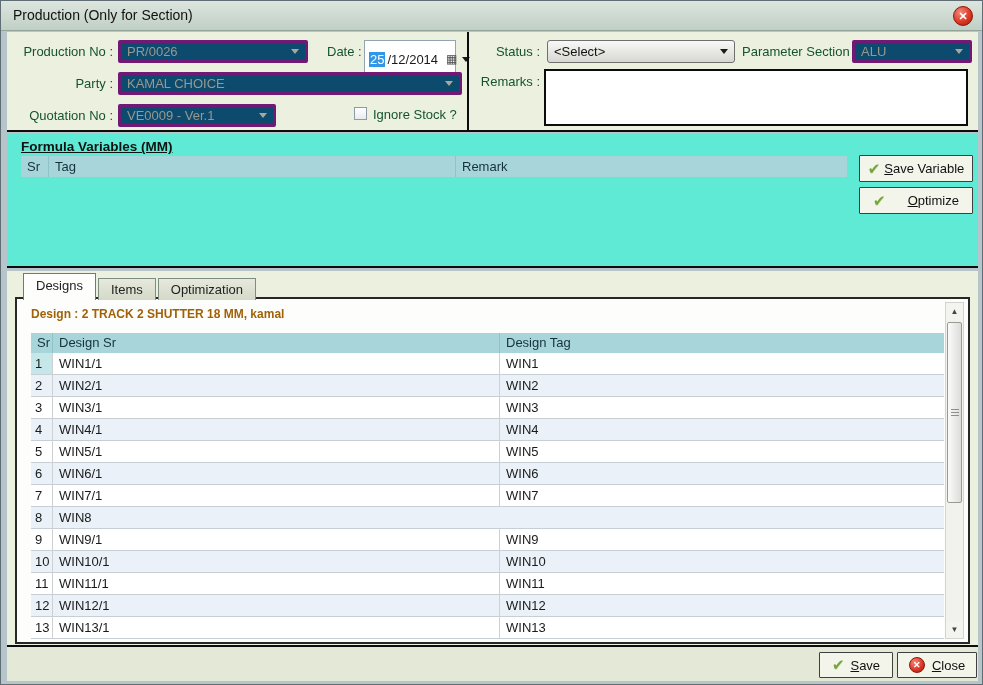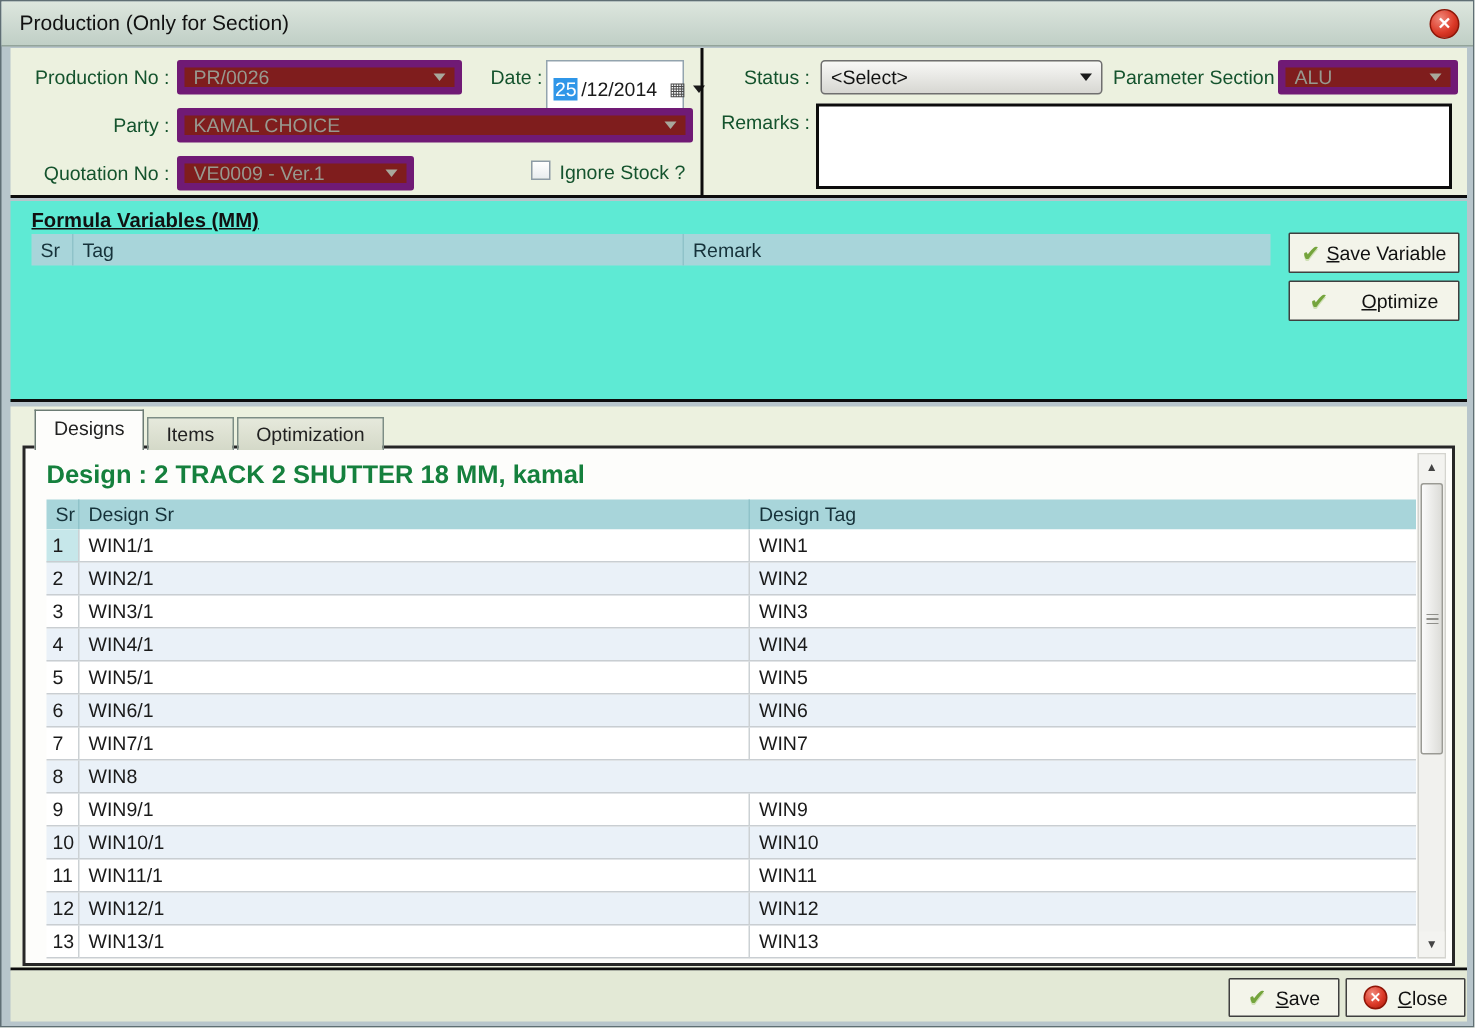--- a/index.html
+++ b/index.html
@@ -26,22 +26,22 @@
     color: #fff; font-weight: bold;
   }
   .title-close { position: absolute; right: 9px; top: 5px; width: 20px; height: 20px; font-size: 11px; cursor: pointer; }
   .footer-close-ic { width: 16px; height: 16px; font-size: 9px; margin-right: 7px; }
   .circle-btn span { line-height: 1; }
 
   
   .lbl { position: absolute; color: #14532d; white-space: nowrap; }
   .r { text-align: right; }
   .combo {
-    position: absolute; height: 23px; border: 5px solid #701a75; border-radius: 2px;
-    background: #7f1d1d; display: flex; align-items: center; padding: 0 6px;
+    position: absolute; height: 23px; border: 3px solid #701a75; border-radius: 2px;
+    background: #0c4a6e; display: flex; align-items: center; padding: 0 6px;
   }
   .combo .val { flex: 1; color: #98998f; white-space: nowrap; overflow: hidden; }
   .combo .arr {
     width: 0; height: 0; border-left: 4px solid transparent;
     border-right: 4px solid transparent; border-top: 5px solid #a8a89c;
   }
   .combo.enabled {
     background: linear-gradient(#f8f8f6, #d7d7d2); border: 1px solid #6f6f6f; border-radius: 3px;
   }
   .combo.enabled .val { color: #111; }
@@ -106,21 +106,21 @@
   .tabs { position: absolute; left: 16px; top: 2px; display: flex; align-items: flex-end; z-index: 3; }
   .tab {
     border: 1px solid #7d8d85; border-bottom: none; background: linear-gradient(#e6e9dc, #d4d9c8);
     padding: 0 12px; height: 22px; line-height: 21px; margin-right: 2px; cursor: pointer; color: #222;
   }
   .tab.active { background: #fdfdfb; height: 27px; line-height: 24px; border-color: #6c7c74; position: relative; z-index: 4; }
   .panel {
     position: absolute; left: 8px; top: 26px; width: 955px; height: 347px;
     background: #fdfdfb; border: 2px solid #272727;
   }
-  .design-heading { position: absolute; left: 14px; top: 8px; font-size: 17px; font-weight: bold; color: #15803d; }
+  .design-heading { position: absolute; left: 14px; top: 8px; font-size: 12px; font-weight: bold; color: #a16207; }
   .dt-header { left: 14px; top: 34px; width: 913px; height: 20px; }
   .dt-header .hc { line-height: 20px; }
   .dt-c0 { width: 22px; } .dt-c1 { width: 447px; } .dt-c2 { flex: 1; }
 
   .tbody { position: absolute; left: 14px; top: 54px; width: 913px; }
   .trow { display: flex; height: 22px; background: #fff; }
   .trow.alt { background: #eaf1f8; }
   .tcell {
     padding-left: 6px; line-height: 21px; border-bottom: 1px solid #c9ced2;
     border-right: 1px solid #ccd1d4; overflow: hidden; white-space: nowrap;

